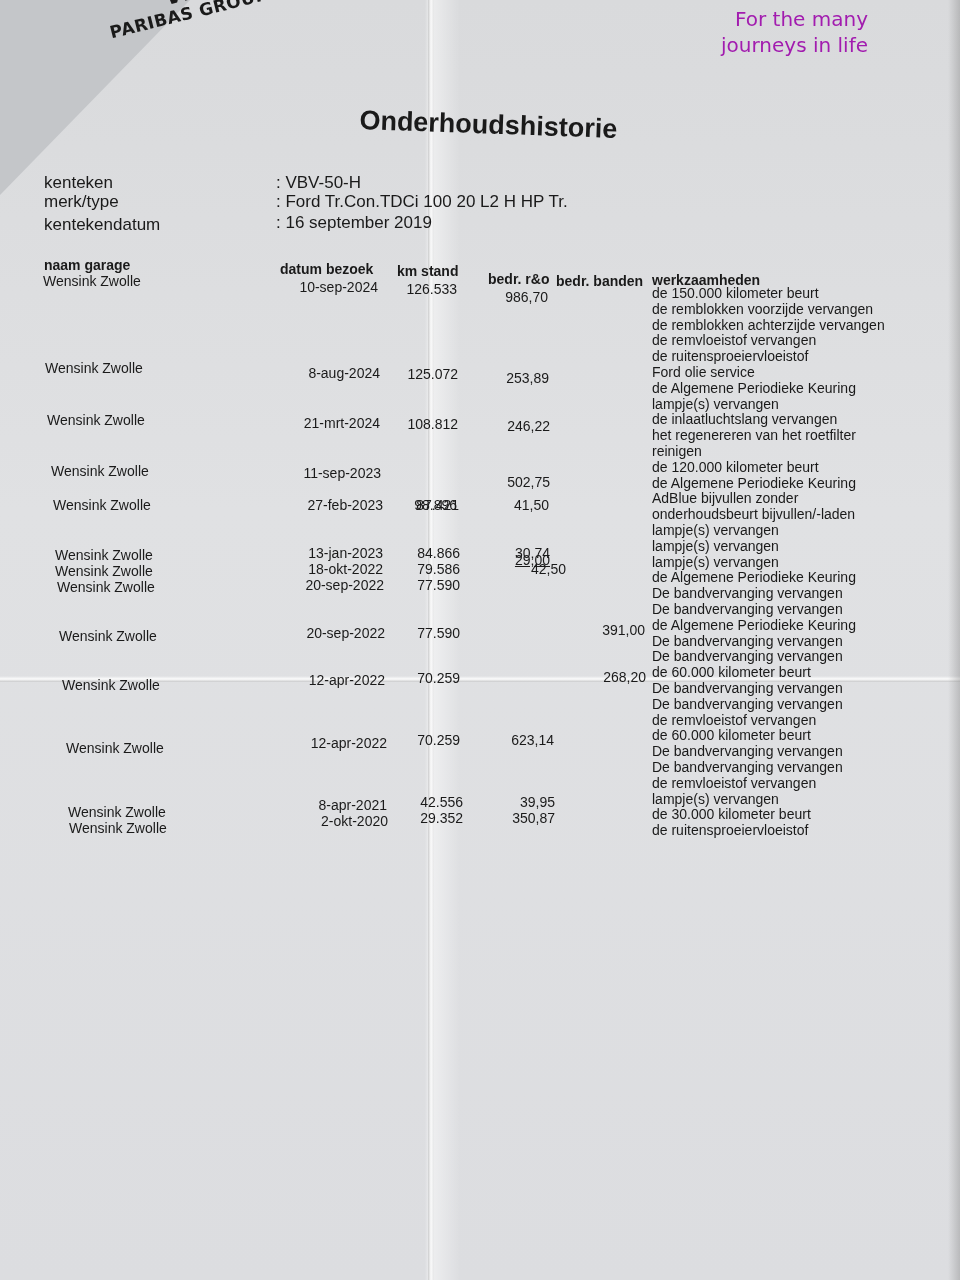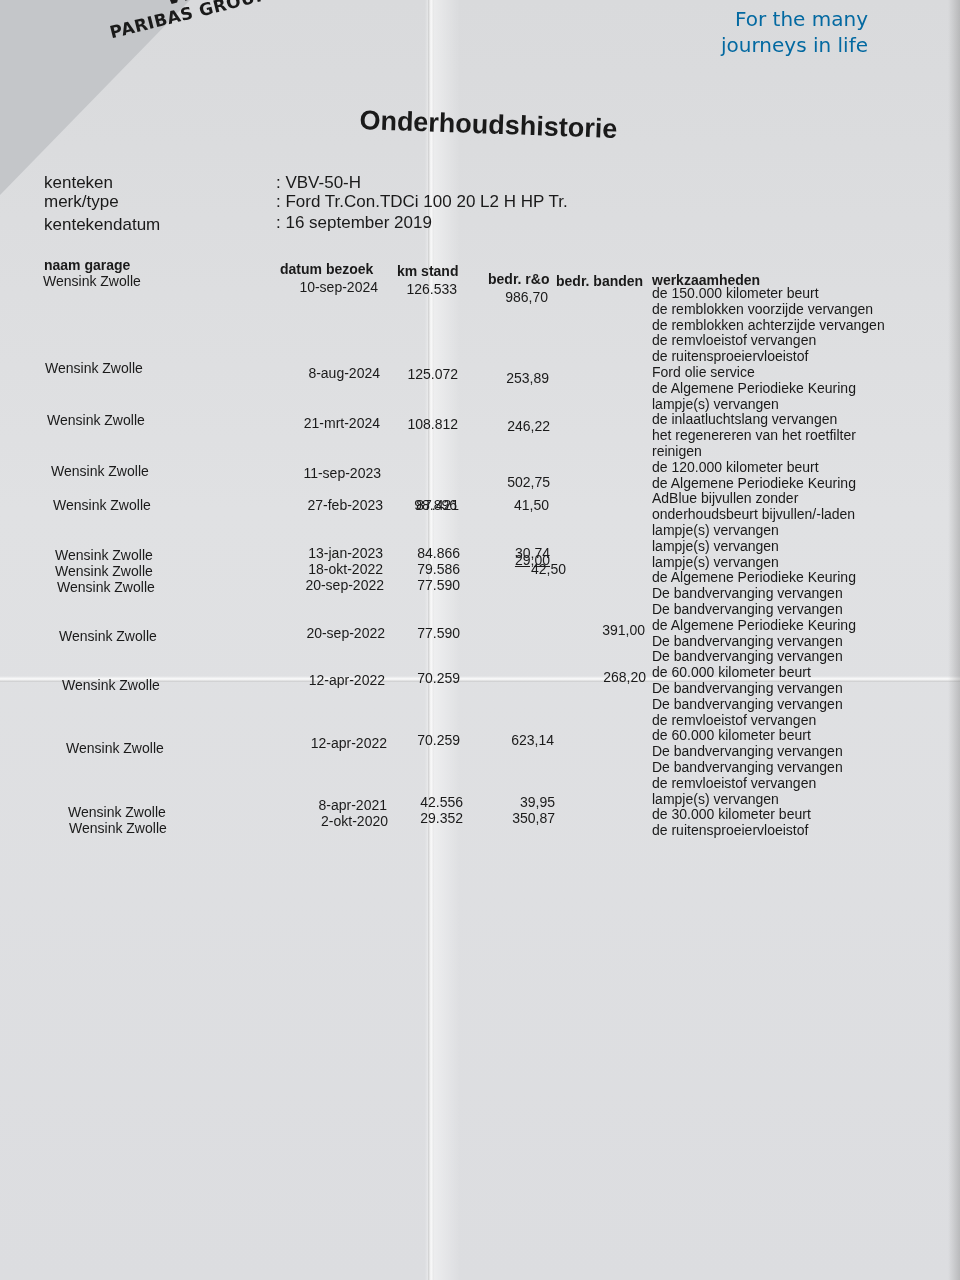--- a/index.html
+++ b/index.html
@@ -67,21 +67,21 @@
     display: block;
     font-family: "DejaVu Sans", sans-serif;
   }
   .slogan {
     position: absolute;
     right: 92px; top: 6px;
     text-align: right;
     font-family: "DejaVu Sans", sans-serif;
     font-size: 20px;
     line-height: 26px;
-    color: #0369a1;
+    color: #a21caf;
   }
   .title {
     position: absolute;
     left: 360px; top: 105px;
     font-size: 27px;
     font-weight: bold;
     transform: rotate(2deg);
     transform-origin: left top;
   }
 

